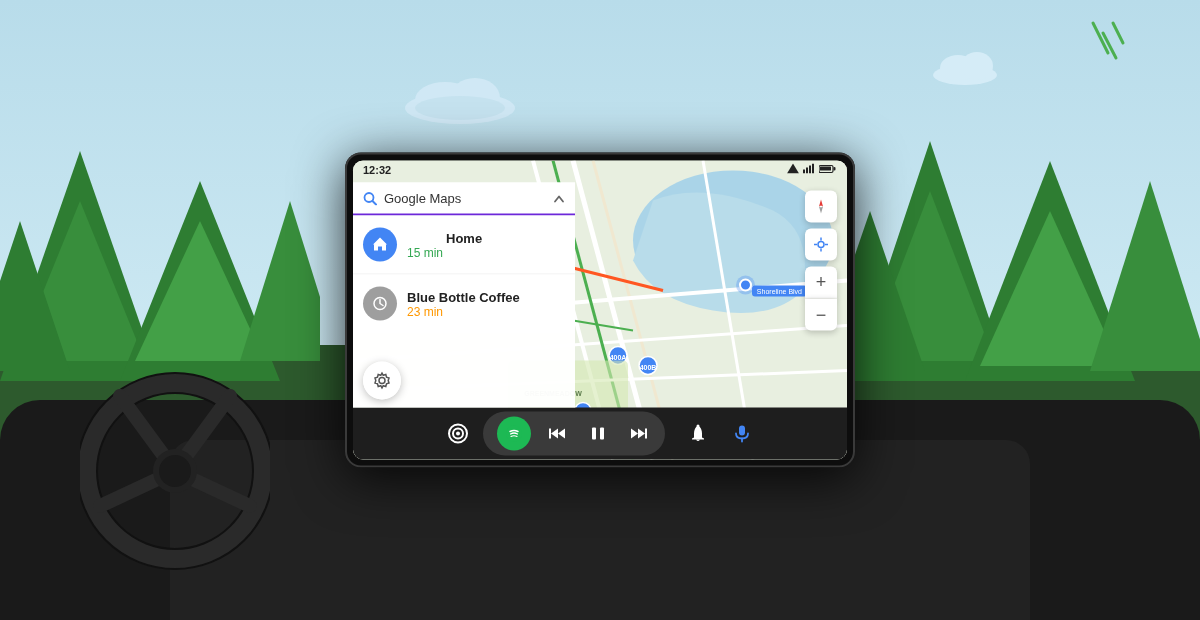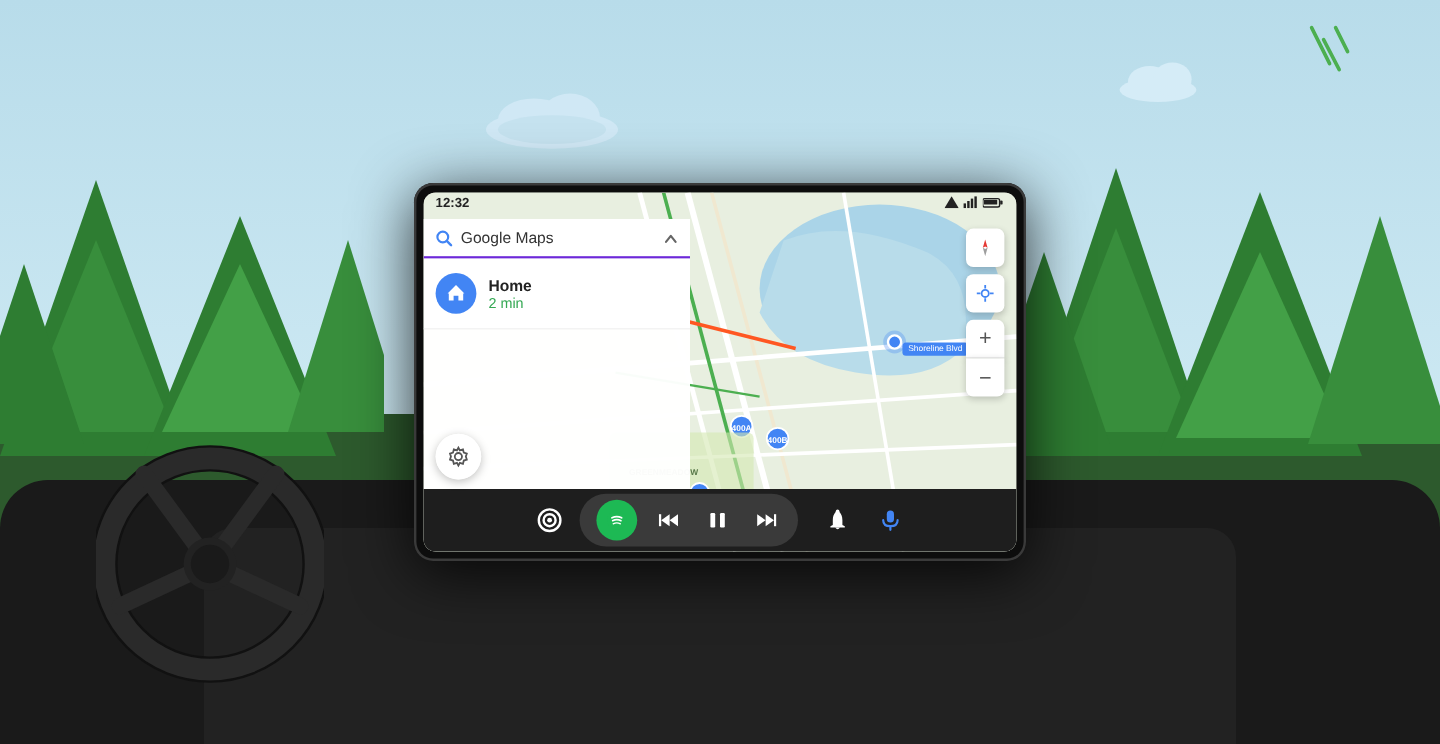--- a/index.html
+++ b/index.html
@@ -175,25 +175,37 @@
         </div>
 
         <div style="display:flex;align-items:center;padding:12px 10px;gap:10px;background:#fff;border-bottom:1px solid #f0f0f0;">
           <div style="width:34px;height:34px;border-radius:50%;background:#4285f4;display:flex;align-items:center;justify-content:center;flex-shrink:0;">
             <svg width="16" height="16" viewBox="0 0 16 16">
               <path d="M8,2 L14,8 L14,14 L10,14 L10,10 L6,10 L6,14 L2,14 L2,8 Z" fill="white"></path>
               <polygon points="8,1 15,8 1,8" fill="white"></polygon>
             </svg>
           </div>
           <div>
-            <div style="font-size:13px;font-weight:600;color:#222;">Home</div>
-            <div style="font-size:12px;color:#34a853;font-weight:500;">2 min</div>
-          </div>
-        </div>
-
+            <div style="font-size:13px;font-weight:600;color:#222;margin-left:39px;">Home</div>
+            <div style="font-size:12px;color:#34a853;font-weight:500;">15 min</div>
+          </div>
+        </div>
+
+        <div style="display:flex;align-items:center;padding:12px 10px;gap:10px;background:#fff;">
+          <div style="width:34px;height:34px;border-radius:50%;background:#9e9e9e;display:flex;align-items:center;justify-content:center;flex-shrink:0;">
+            <svg width="16" height="16" viewBox="0 0 16 16">
+              <circle cx="8" cy="8" r="6" fill="none" stroke="white" stroke-width="1.5"></circle>
+              <polyline points="8,4 8,8 11,10" fill="none" stroke="white" stroke-width="1.5" stroke-linecap="round" stroke-linejoin="round"></polyline>
+            </svg>
+          </div>
+          <div>
+            <div style="font-size:13px;font-weight:600;color:#222;">Blue Bottle Coffee</div>
+            <div style="font-size:12px;color:#ff9800;font-weight:500;">23 min</div>
+          </div>
+        </div>
 
       </div>
 
       <div style="position:absolute;bottom:60px;left:10px;width:38px;height:38px;background:rgba(255,255,255,0.92);border-radius:50%;display:flex;align-items:center;justify-content:center;box-shadow:0 2px 8px rgba(0,0,0,0.25);z-index:6;cursor:pointer;">
         <svg width="18" height="18" viewBox="0 0 18 18">
           <circle cx="9" cy="9" r="3" fill="none" stroke="#555" stroke-width="1.5"></circle>
           <path d="M9,1.5 L10.2,3.8 L12.8,3 L13.5,5.7 L16,6.5 L15.2,9 L16,11.5 L13.5,12.3 L12.8,15 L10.2,14.2 L9,16.5 L7.8,14.2 L5.2,15 L4.5,12.3 L2,11.5 L2.8,9 L2,6.5 L4.5,5.7 L5.2,3 L7.8,3.8 Z" fill="none" stroke="#555" stroke-width="1.5"></path>
         </svg>
       </div>
 

